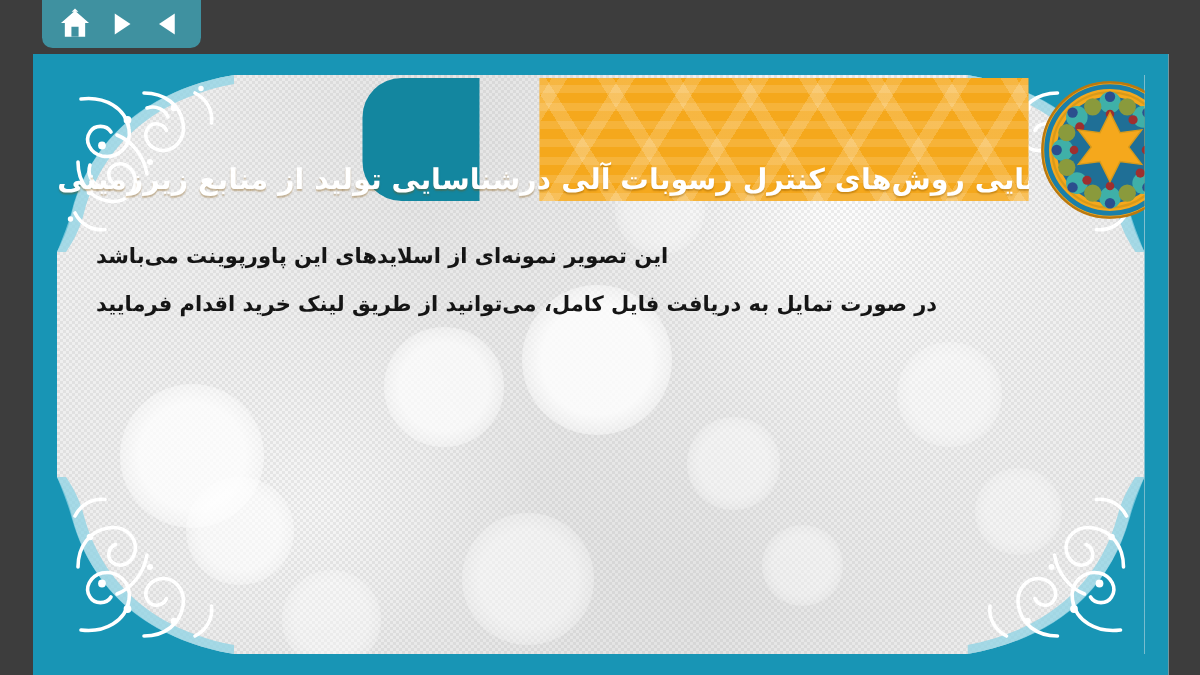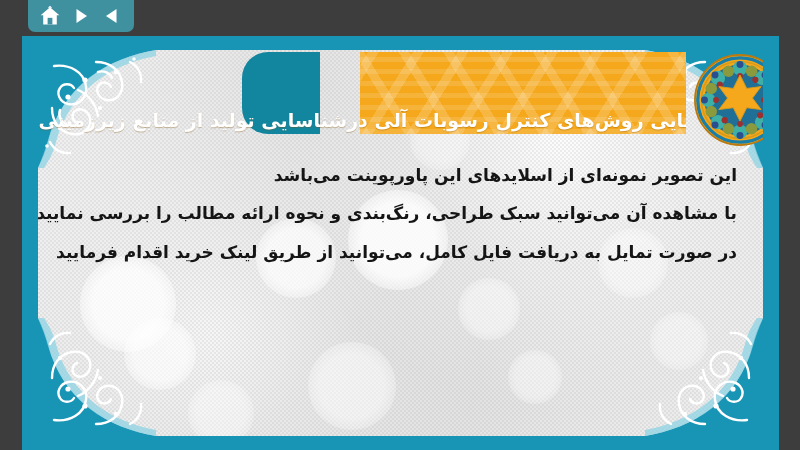--- a/index.html
+++ b/index.html
@@ -176,24 +176,24 @@
     height: 96px;
     z-index: 8;
   }
 
   
   #body-text {
     position: absolute;
     left: 0;
     right: 0;
     top: 106px;
-    text-align: right;
+    text-align: left;
     direction: rtl;
     color: #151515;
-    font-size: 17px;
+    font-size: 14px;
     line-height: 2.25;
     font-weight: bold;
     z-index: 5;
     padding: 0 26px;
     box-sizing: border-box;
   }
   #body-text p {
     margin: 0;
     white-space: nowrap;
   }
@@ -393,19 +393,18 @@
                 <circle cx="25" cy="50" r="3"></circle>
             </g>
           </g>
           <path d="M50,24 L57,38 L72,36 L63,48 L72,60 L57,58 L50,72 L43,58 L28,60 L37,48 L28,36 L43,38 Z" fill="#f5a81c" stroke="#d89a1a" stroke-width="1"></path>
           <circle cx="50" cy="50" r="47" fill="none" stroke="#b8790f" stroke-width="1"></circle>
         </svg>
       </div>
 
       <div id="body-text">
         <p>این تصویر نمونه‌ای از اسلایدهای این پاورپوینت می‌باشد</p>
-        <p>با مشاهده آن می‌توانید سبک طراحی، رنگ‌بندی و نحوه ارائه مطالب را بررسی نمایید</p>
         <p>در صورت تمایل به دریافت فایل کامل، می‌توانید از طریق لینک خرید اقدام فرمایید</p>
       </div>
 
     </div>
   </div>
 </div>
 
 </body></html>

